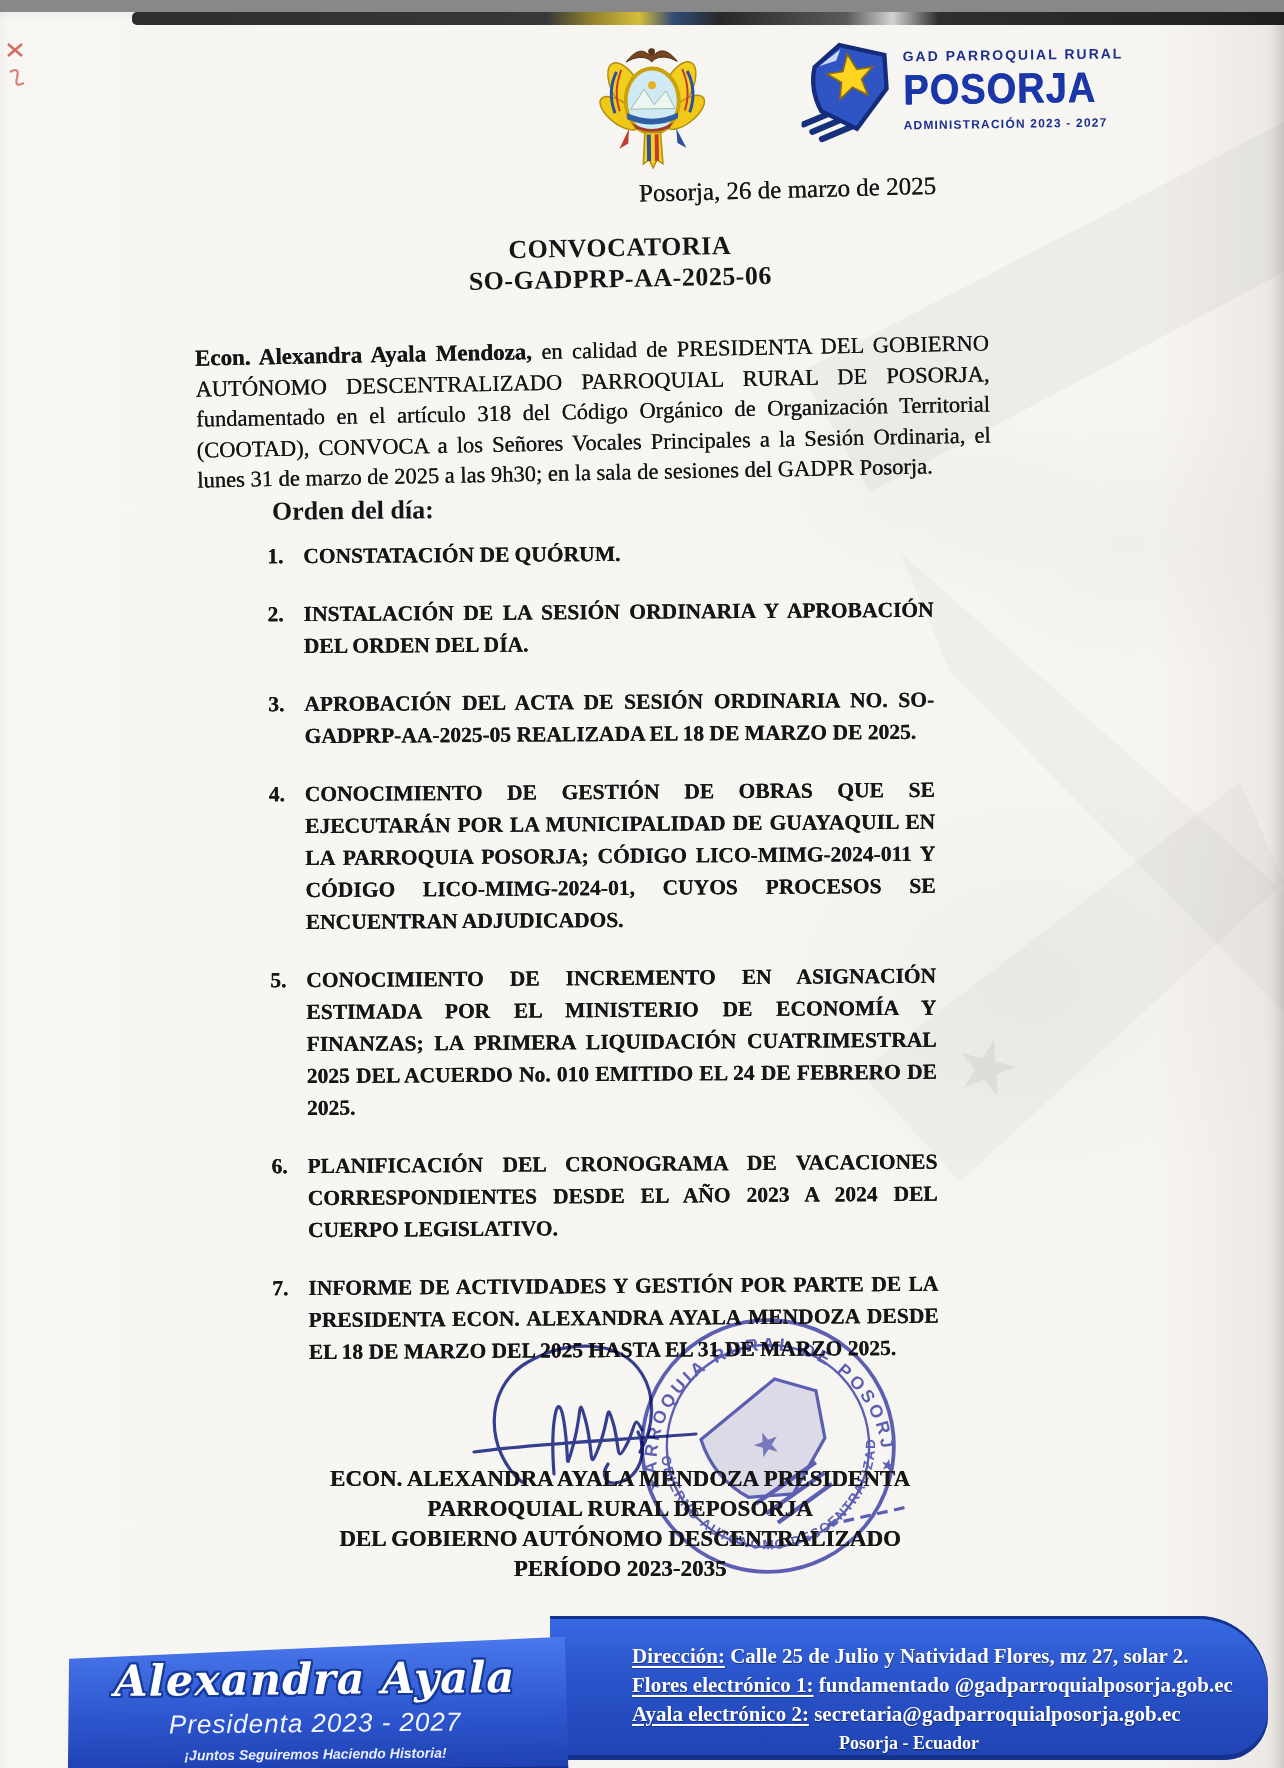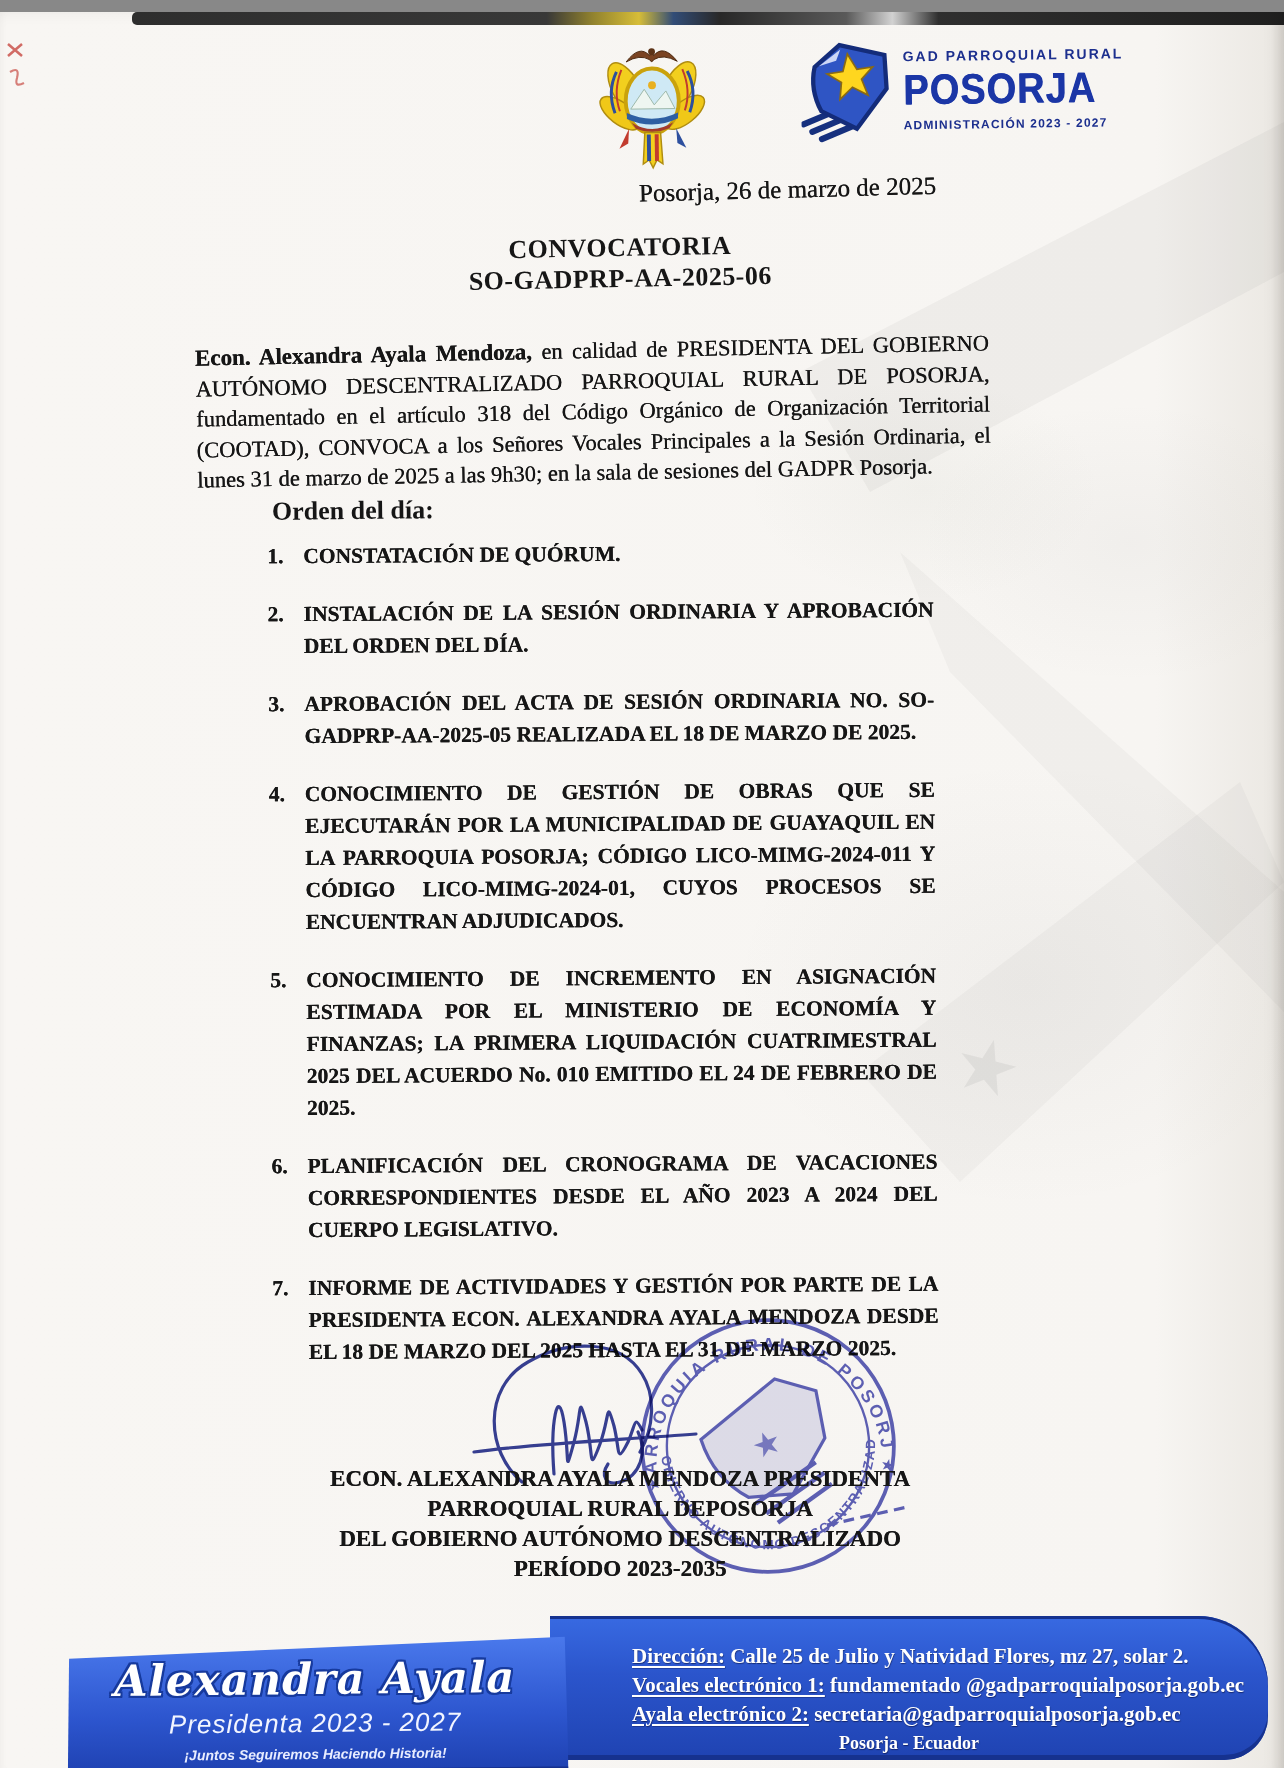--- a/index.html
+++ b/index.html
@@ -210,21 +210,21 @@
   <div class="sig-lines">
     <div>ECON. ALEXANDRA AYALA MENDOZA PRESIDENTA</div>
     <div>PARROQUIAL RURAL DEPOSORJA</div>
     <div>DEL GOBIERNO AUTÓNOMO DESCENTRALIZADO</div>
     <div>PERÍODO 2023-2035</div>
   </div>
 
   <div class="footer-right">
     <div class="fr-rows">
       <div><span class="lbl">Dirección:</span><span> Calle 25 de Julio y Natividad Flores, mz 27, solar 2.</span></div>
-      <div><span class="lbl">Vocales electrónico 1:</span><span> fundamentado @gadparroquialposorja.gob.ec</span></div>
+      <div><span class="lbl">Flores electrónico 1:</span><span> fundamentado @gadparroquialposorja.gob.ec</span></div>
       <div><span class="lbl">Ayala electrónico 2:</span><span> secretaria@gadparroquialposorja.gob.ec</span></div>
     </div>
     <div class="fr-loc">Posorja - Ecuador</div>
   </div>
 
   <div class="footer-left">
     <div class="fl-name">Alexandra Ayala</div>
     <div class="fl-role">Presidenta 2023 - 2027</div>
     <div class="fl-slogan">¡Juntos Seguiremos Haciendo Historia!</div>
   </div>

